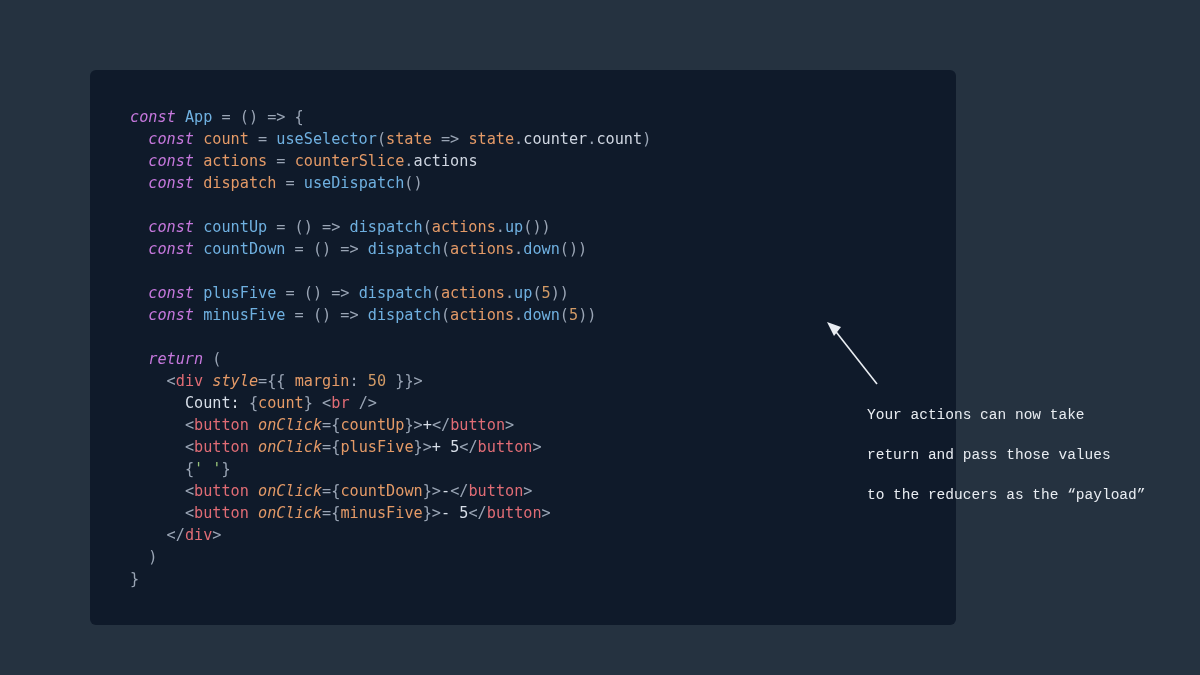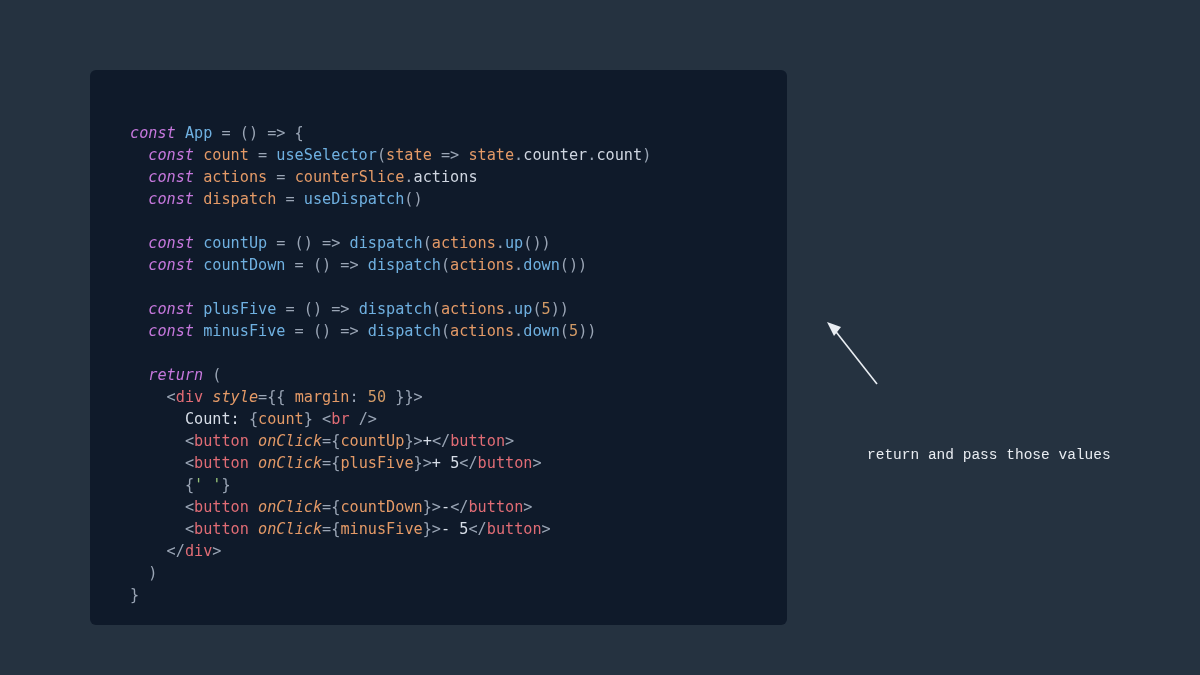--- a/index.html
+++ b/index.html
@@ -8,25 +8,25 @@
     height: 675px;
     background: #253240;
     font-family: "SF Mono", "Monaco", "Menlo", "Consolas", monospace;
     overflow: hidden;
     position: relative;
   }
   .code-panel {
     position: absolute;
     left: 90px;
     top: 70px;
-    width: 697px;
+    width: 866px;
     height: 555px;
     background: #0f1a2a;
     border-radius: 6px;
-    padding: 52px 40px;
+    padding: 36px 40px;
   }
   pre.code {
     font-family: inherit;
     font-size: 15.2px;
     line-height: 22px;
     color: #d7dee8;
     white-space: pre;
   }
   .tok-kw    { color: #c678dd; font-style: italic; }   
   .tok-fn    { color: #6fb0e0; }                        
@@ -89,15 +89,16 @@
   <span class="tok-punc">)</span>
 <span class="tok-punc">}</span></pre>
 </div>
 
 <svg class="arrow" viewBox="0 0 60 70">
   <line x1="50" y1="62" x2="6" y2="6"></line>
   <polygon points="0,0 14,5 7,14"></polygon>
 </svg>
 
 <div class="annotation">
-  <br>
+  <span>Your actions can now take</span><br>
   <span>return and pass those values</span><br>
+  <span>to the reducers as the “payload”</span>
 </div>
 
 </body></html>

